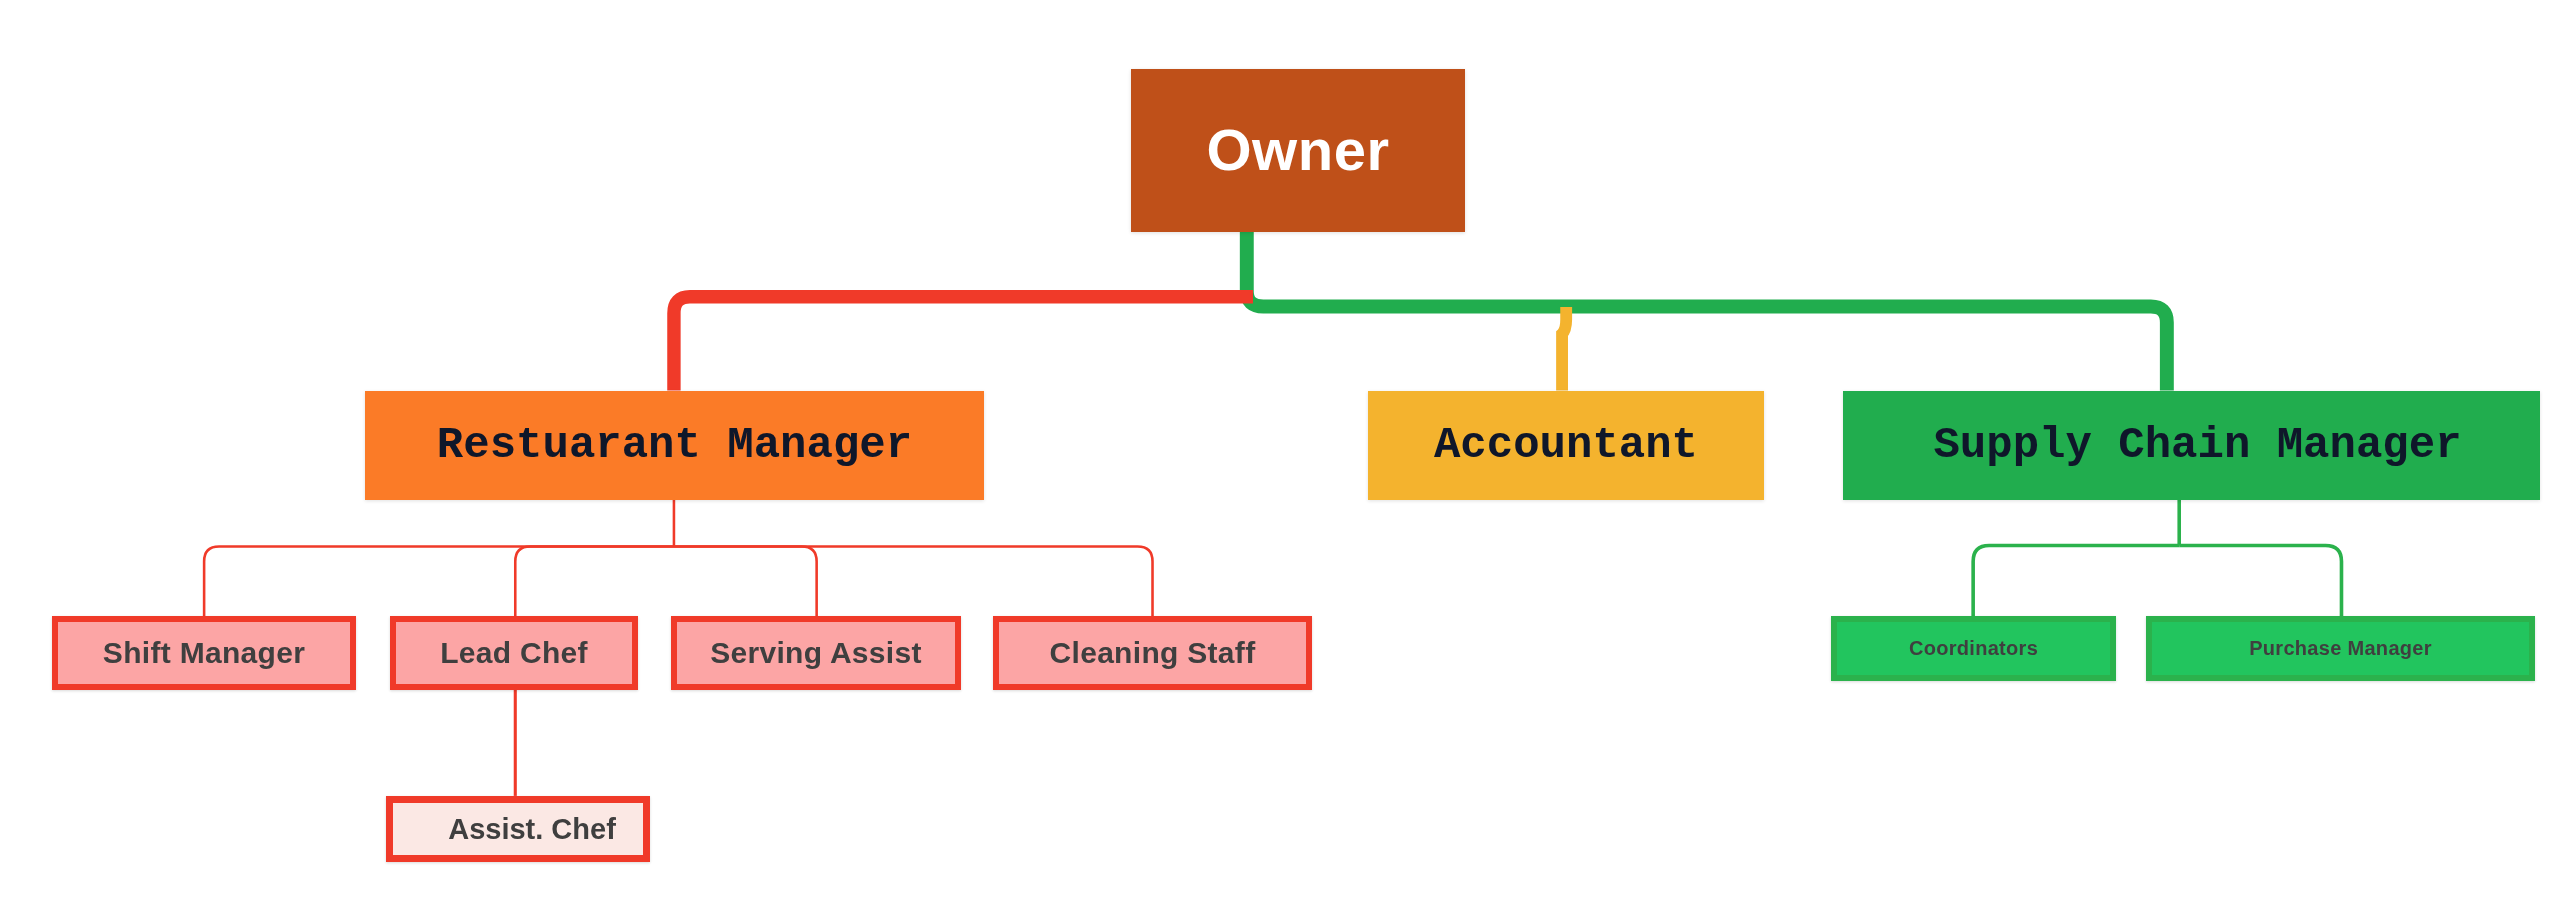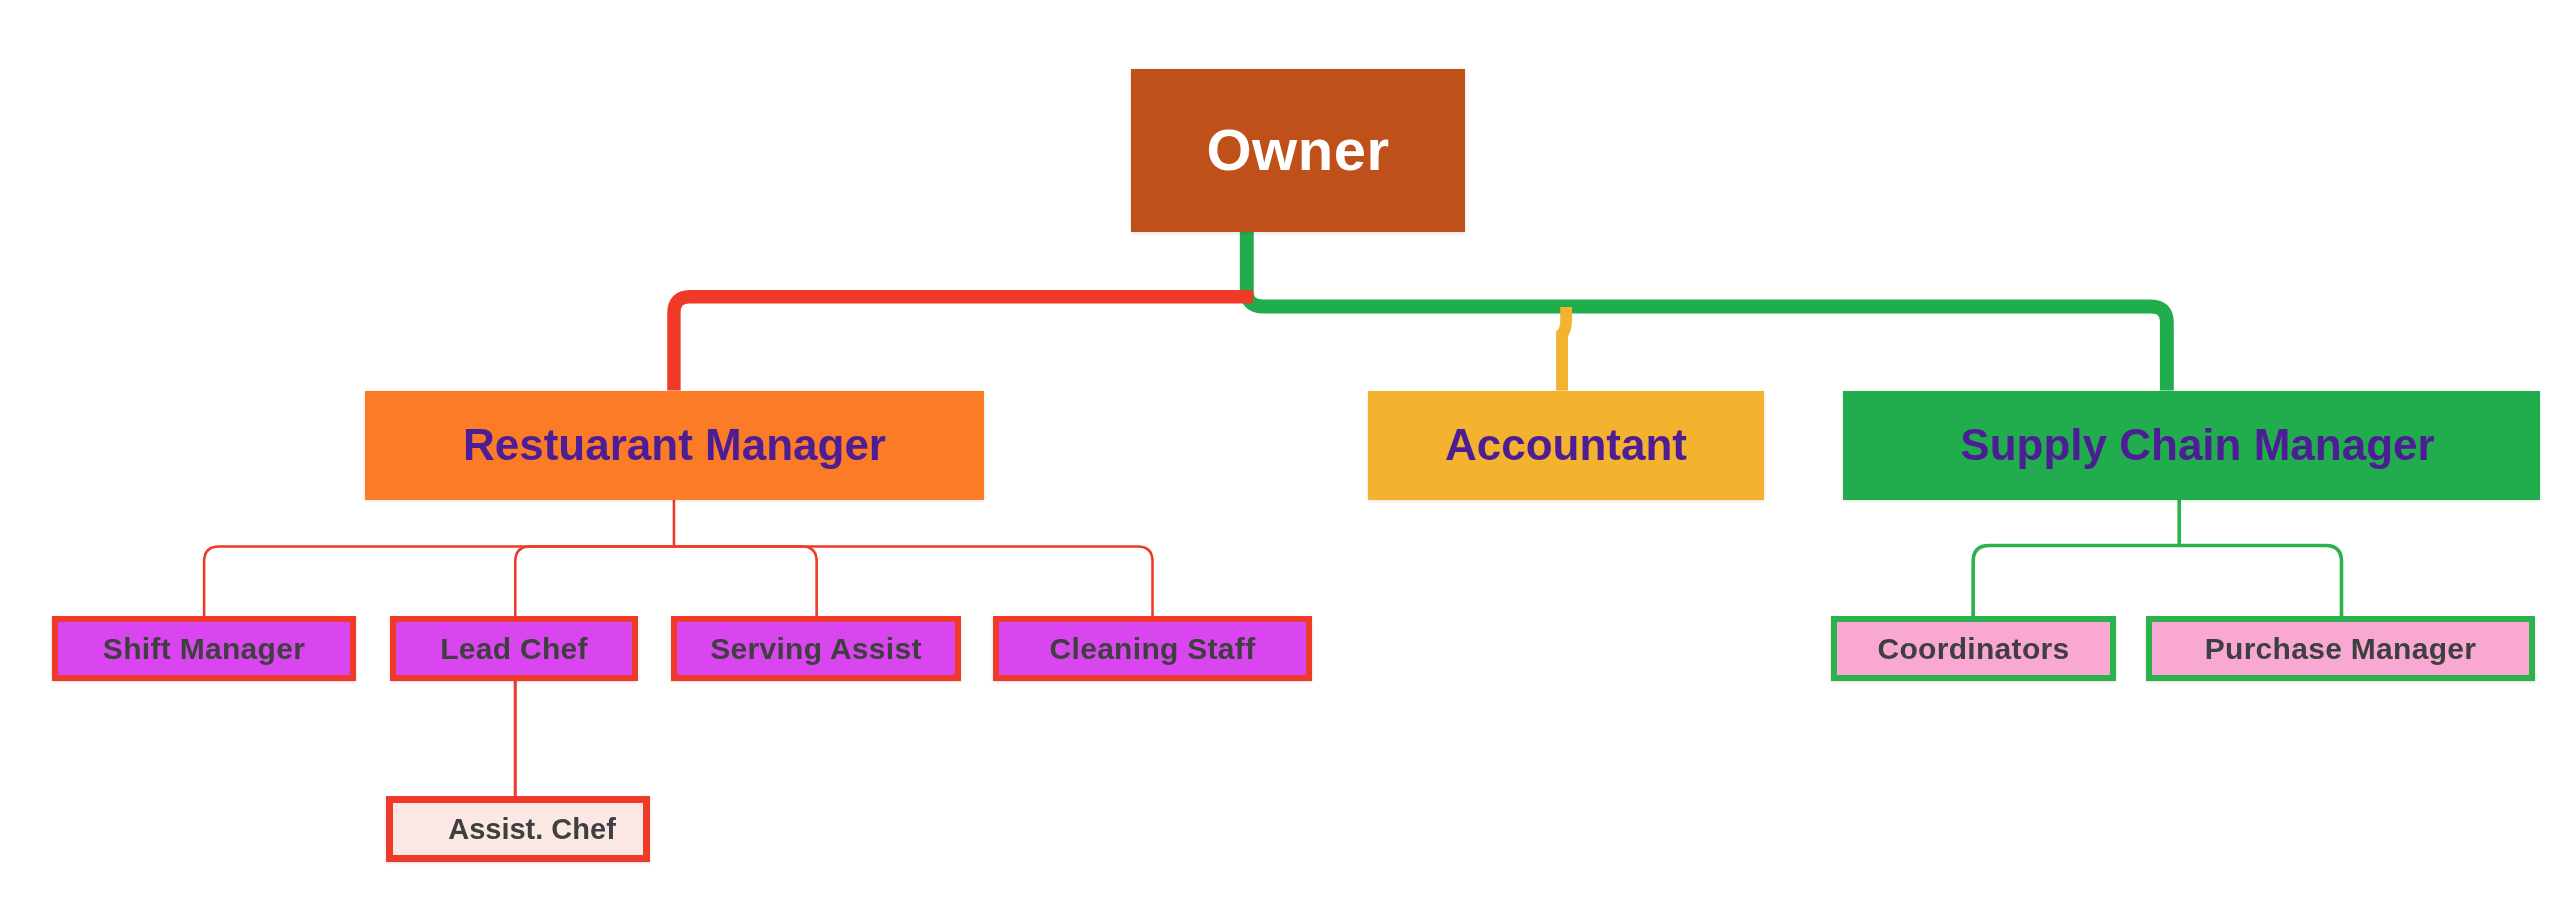--- a/index.html
+++ b/index.html
@@ -47,47 +47,48 @@
     font-size: 58px;
     font-weight: bold;
     font-stretch: condensed;
     letter-spacing: 0.5px;
     box-shadow: 0 1px 3.6px rgba(0,0,0,0.13);
   }
   
   .node-dept {
     top: 391px;
     height: 109px;
-    color: #4c1d95;
+    color: #0f172a;
     font-size: 44px;
     font-weight: bold;
     font-stretch: condensed;
     box-shadow: 0 1px 3.6px rgba(0,0,0,0.12);
+    font-family: Liberation Mono, monospace;
   }
   .node-restaurant-manager {
     left: 365px;
     width: 619px;
     background: #FB7B27;
   }
   .node-accountant {
     left: 1368px;
     width: 396px;
     background: #F4B32E;
   }
   .node-supply-chain-manager {
     left: 1843px;
     width: 697px;
     background: #21AD4E;
     padding-left: 12px;
   }
   
   .node-leaf-red {
     top: 616px;
-    height: 65px;
-    background: #d946ef;
+    height: 74px;
+    background: #fca5a5;
     border: 6.7px solid #F03A29;
     color: #3F3F3F;
     font-size: 30px;
     font-weight: bold;
     font-stretch: condensed;
     letter-spacing: 0.3px;
     box-shadow: 0 1px 2.6px rgba(0,0,0,0.15);
   }
   .node-shift-manager   { left: 52px;  width: 304px; }
   .node-lead-chef       { left: 390px;  width: 248px; }
@@ -105,24 +106,24 @@
     font-size: 29px;
     font-weight: bold;
     letter-spacing: 0px;
     box-shadow: 0 1px 2.6px rgba(0,0,0,0.15);
     padding-left: 28px;
   }
   
   .node-leaf-green {
     top: 616px;
     height: 65px;
-    background: #f9a8d4;
+    background: #22c55e;
     border: 6.7px solid #2BB24C;
     color: #3F3F3F;
-    font-size: 30px;
+    font-size: 20px;
     font-weight: bold;
     font-stretch: condensed;
     letter-spacing: 0.3px;
     box-shadow: 0 1px 2.6px rgba(0,0,0,0.15);
   }
   .node-coordinators     { left: 1831px; width: 285px; }
   .node-purchase-manager { left: 2146px; width: 389px; }
 </style>
 </head>
 <body>

